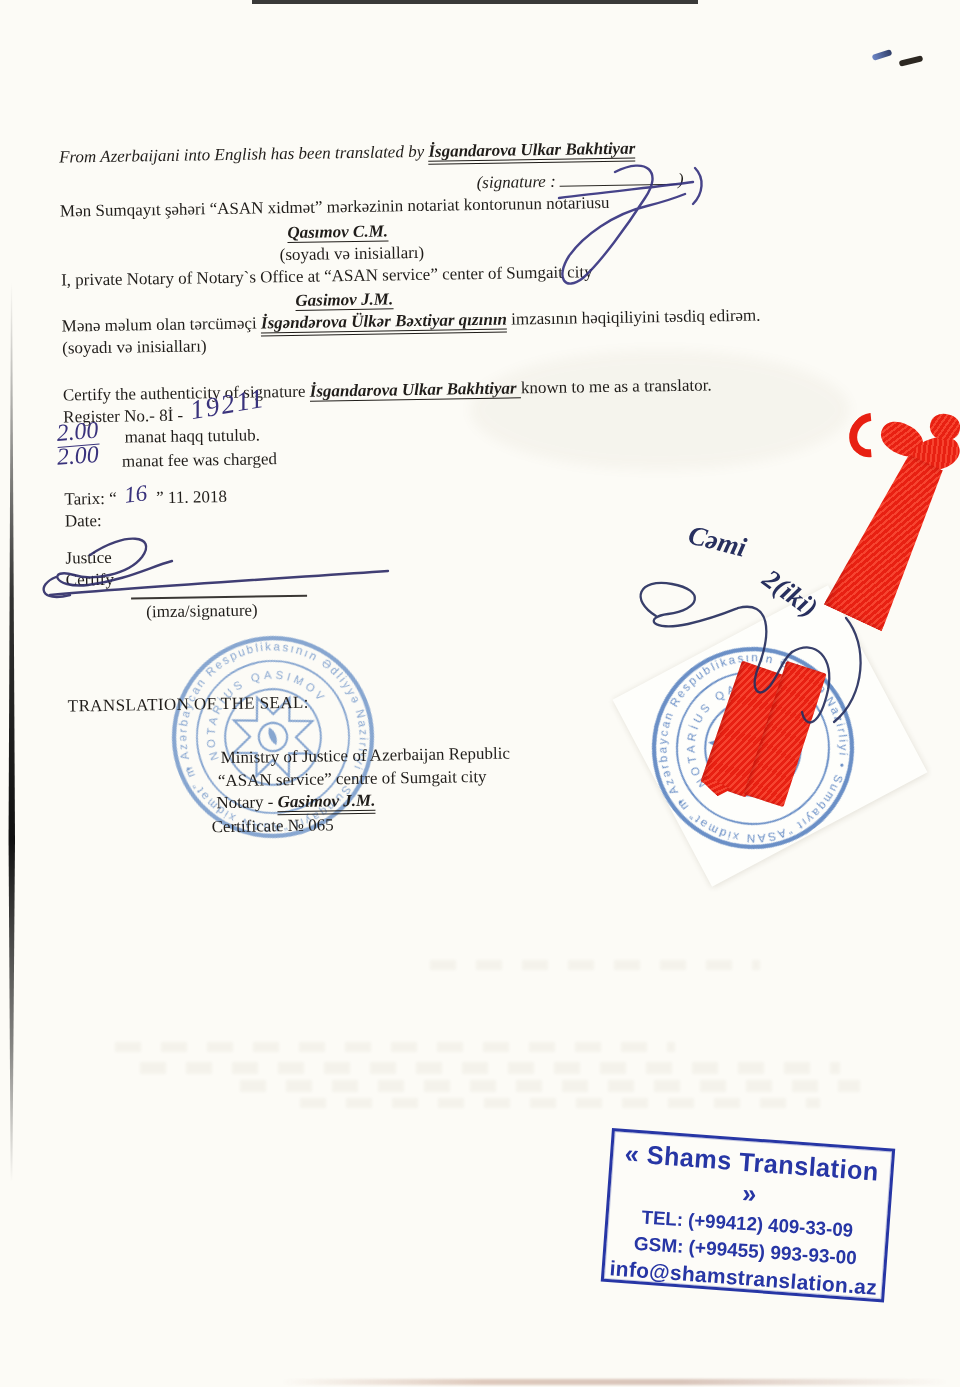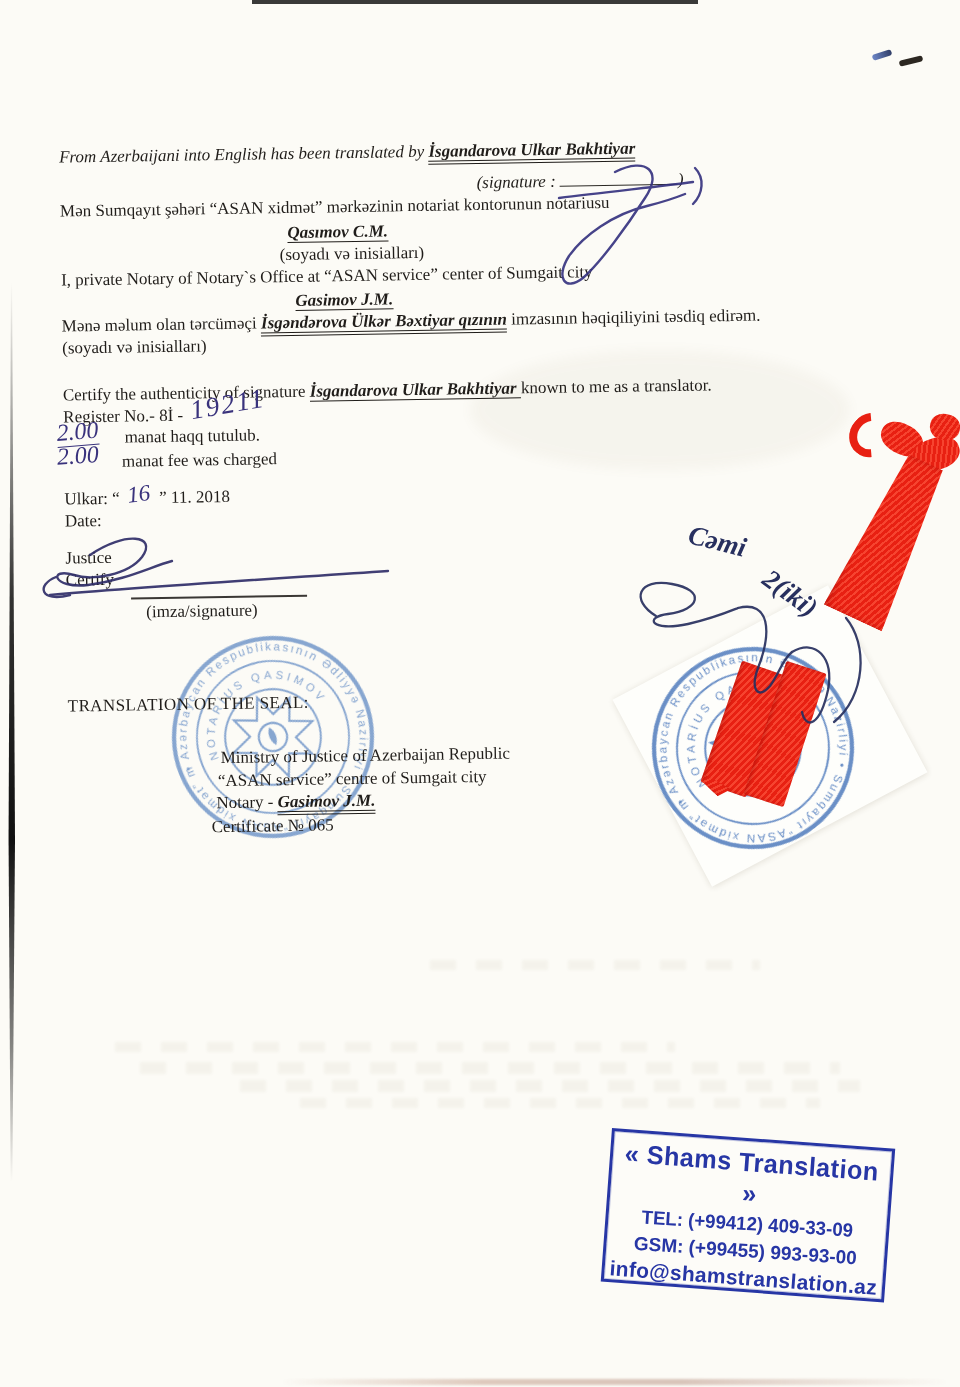--- a/index.html
+++ b/index.html
@@ -169,21 +169,21 @@
     </div>
     <div class="hand" style="left:190px;top:385px;font-size:27px;transform:rotate(-9deg);letter-spacing:2px;">19211</div>
 
     <div class="hand" style="left:56px;top:412px;font-size:24px;transform:rotate(-4deg);border-bottom:1.6px solid #39327c;">2.00</div>
     <div class="tline" style="left:124px;top:421px;">manat  haqq tutulub.</div>
 
     <div class="hand" style="left:56px;top:436px;font-size:24px;transform:rotate(-3deg);">2.00</div>
     <div class="tline" style="left:121px;top:445px;">manat fee was charged</div>
 
     <div class="tline" style="left:63px;top:480px;">
-      <span>Ulkar: “</span>
+      <span>Tarix: “</span>
       <span class="hand" style="position:static;display:inline-block;font-size:23px;transform:rotate(-6deg) translateY(-2px);padding:0 4px;">16</span>
       <span>” 11. 2018</span>
     </div>
     <div class="tline" style="left:63px;top:504px;">Date:</div>
 
     <div class="tline" style="left:63px;top:541px;">Justice</div>
     <div class="tline" style="left:63px;top:563px;">Certify</div>
 
     <div class="rule" style="left:128px;top:592px;width:176px;"></div>
     <div class="tline" style="left:143px;top:596px;">(imza/signature)</div>

